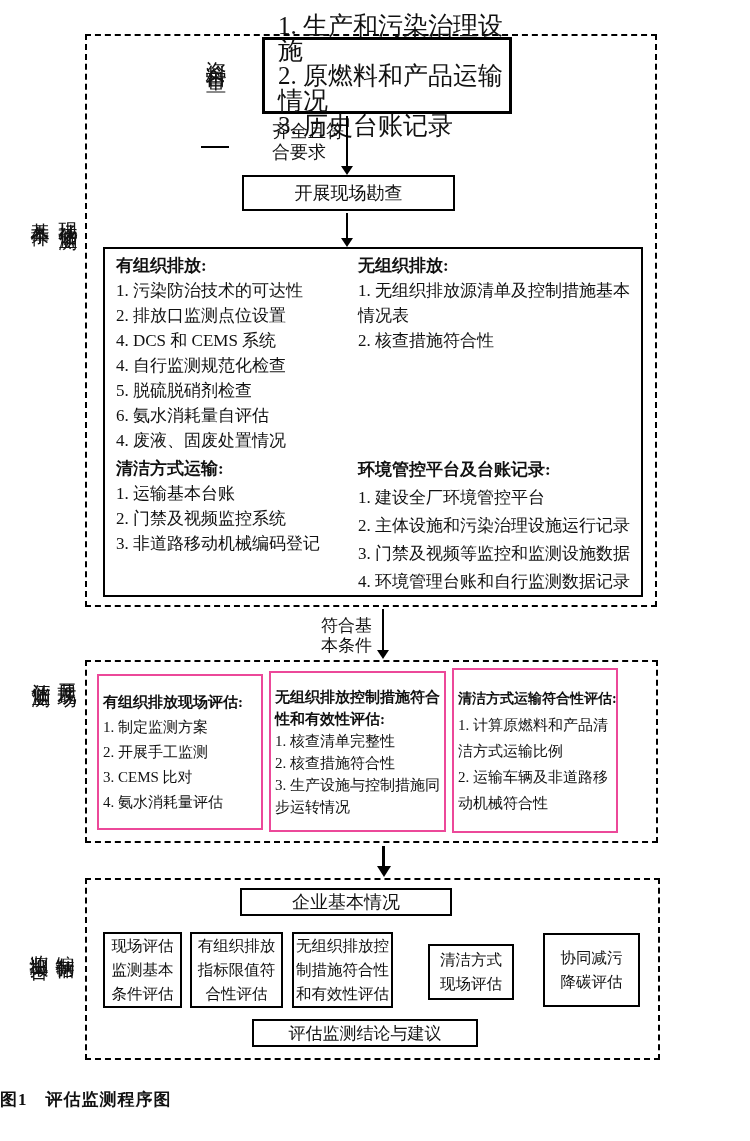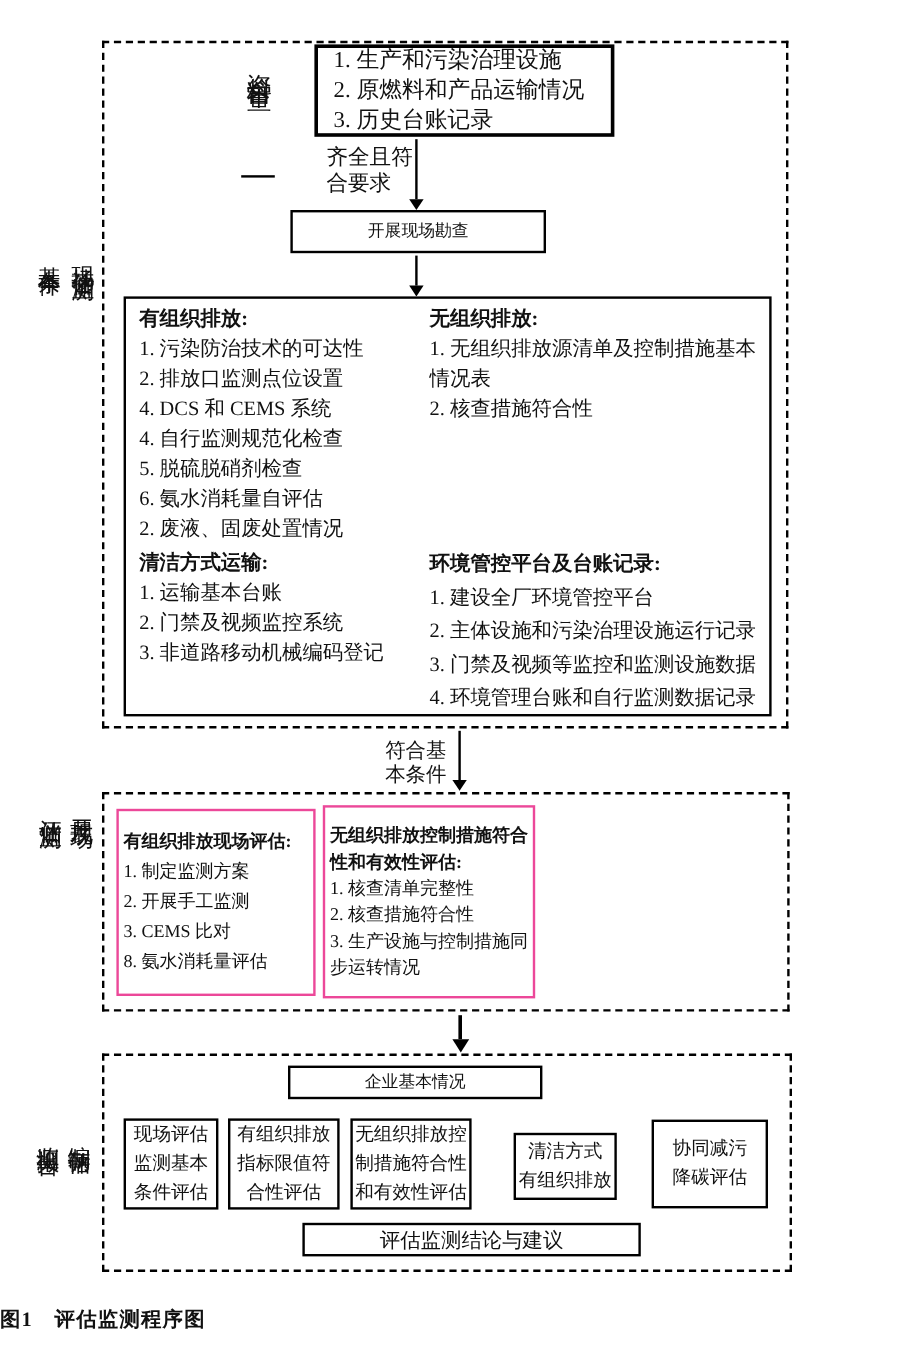--- a/index.html
+++ b/index.html
@@ -63,21 +63,21 @@
     position: absolute;
     font-size: 17px;
     line-height: 20px;
     white-space: pre-line;
   }
   .doc-box {
     display: flex;
     flex-direction: column;
     justify-content: center;
     padding-left: 13px;
-    font-size: 19px;
+    font-size: 25px;
     line-height: 25px;
   }
   .quad { position: absolute; font-size: 17px; line-height: 25px; }
   .quad.lh28 { line-height: 28px; }
   .q-title { font-weight: bold; }
   .s2box {
     position: absolute;
     border: 2px solid #ec4899;
     display: flex;
     flex-direction: column;
@@ -101,21 +101,21 @@
     line-height: 24px;
   }
   .caption {
     position: absolute;
     left: 0; top: 1088px;
     width: 100%;
     font-size: 17px;
     font-weight: bold;
     letter-spacing: 1px;
   }
-  .box-title-18 { font-size: 14px; }
+  .box-title-18 { font-size: 18px; }
   .box-title-17 { font-size: 17px; }
 </style>
 </head>
 <body>
 
 <div class="canvas">
 
   <div class="vtext" style="left:27px; top:207px;">基本条件</div>
   <div class="vtext" style="left:55px; top:207px;">现场评估监测</div>
 
@@ -141,21 +141,21 @@
   <div class="solid" style="left:103px; top:247px; width:540px; height:350px;"></div>
 
   <div class="quad" style="left:116px; top:253px; width:240px;">
     <div class="q-title">有组织排放:</div>
     <div>1. 污染防治技术的可达性</div>
     <div>2. 排放口监测点位设置</div>
     <div>4. DCS 和 CEMS 系统</div>
     <div>4. 自行监测规范化检查</div>
     <div>5. 脱硫脱硝剂检查</div>
     <div>6. 氨水消耗量自评估</div>
-    <div>2. 废液、固废处置情况</div>
+    <div>4. 废液、固废处置情况</div>
   </div>
 
   <div class="quad" style="left:358px; top:253px; width:280px;">
     <div class="q-title">无组织排放:</div>
     <div>1. 无组织排放源清单及控制措施基本情况表</div>
     <div>2. 核查措施符合性</div>
   </div>
 
   <div class="quad" style="left:116px; top:456px; width:240px;">
     <div class="q-title">清洁方式运输:</div>
@@ -179,51 +179,56 @@
   <div class="vtext" style="left:28px; top:668px;">评估监测</div>
   <div class="vtext" style="left:54px; top:668px;">开展现场</div>
 
   <div class="dashed" style="left:85px; top:660px; width:573px; height:183px;"></div>
 
   <div class="s2box lh25" style="left:97px; top:674px; width:166px; height:156px;">
     <div class="q-title">有组织排放现场评估:</div>
     <div>1. 制定监测方案</div>
     <div>2. 开展手工监测</div>
     <div>3. CEMS 比对</div>
-    <div>8. 氨水消耗量评估</div>
+    <div>4. 氨水消耗量评估</div>
   </div>
 
   <div class="s2box lh22" style="left:269px; top:671px; width:177px; height:161px;">
     <div class="q-title">无组织排放控制措施符合性和有效性评估:</div>
     <div>1. 核查清单完整性</div>
     <div>2. 核查措施符合性</div>
     <div>3. 生产设施与控制措施同步运转情况</div>
   </div>
 
+  <div class="s2box lh26" style="left:452px; top:668px; width:166px; height:165px;">
+    <div class="q-title title-tight">清洁方式运输符合性评估:</div>
+    <div>1. 计算原燃料和产品清洁方式运输比例</div>
+    <div>2. 运输车辆及非道路移动机械符合性</div>
+  </div>
 
   <div class="arrow thick" style="left:382px; top:846px; height:20px;"></div>
 
   <div class="vtext" style="left:26px; top:940px;">监测报告</div>
   <div class="vtext" style="left:52px; top:940px;">编制评估</div>
 
   <div class="dashed" style="left:85px; top:878px; width:575px; height:182px;"></div>
 
   <div class="solid cbox box-title-18" style="left:240px; top:888px; width:212px; height:28px;">企业基本情况</div>
 
   <div class="s3box" style="left:103px; top:932px; width:79px; height:76px;">现场评估
 监测基本
 条件评估</div>
   <div class="s3box" style="left:190px; top:932px; width:93px; height:76px;">有组织排放
 指标限值符
 合性评估</div>
   <div class="s3box" style="left:292px; top:932px; width:101px; height:76px;">无组织排放控
 制措施符合性
 和有效性评估</div>
   <div class="s3box" style="left:428px; top:944px; width:86px; height:56px;">清洁方式
-有组织排放</div>
+现场评估</div>
   <div class="s3box" style="left:543px; top:933px; width:97px; height:74px;">协同减污
 降碳评估</div>
 
-  <div class="solid cbox box-title-17" style="left:252px; top:1019px; width:282px; height:28px;">评估监测结论与建议</div>
+  <div class="solid cbox box-title-17" style="left:252px; top:1019px; width:226px; height:28px;">评估监测结论与建议</div>
 
   <div class="caption">图1　评估监测程序图</div>
 
 </div>
 
 </body></html>

